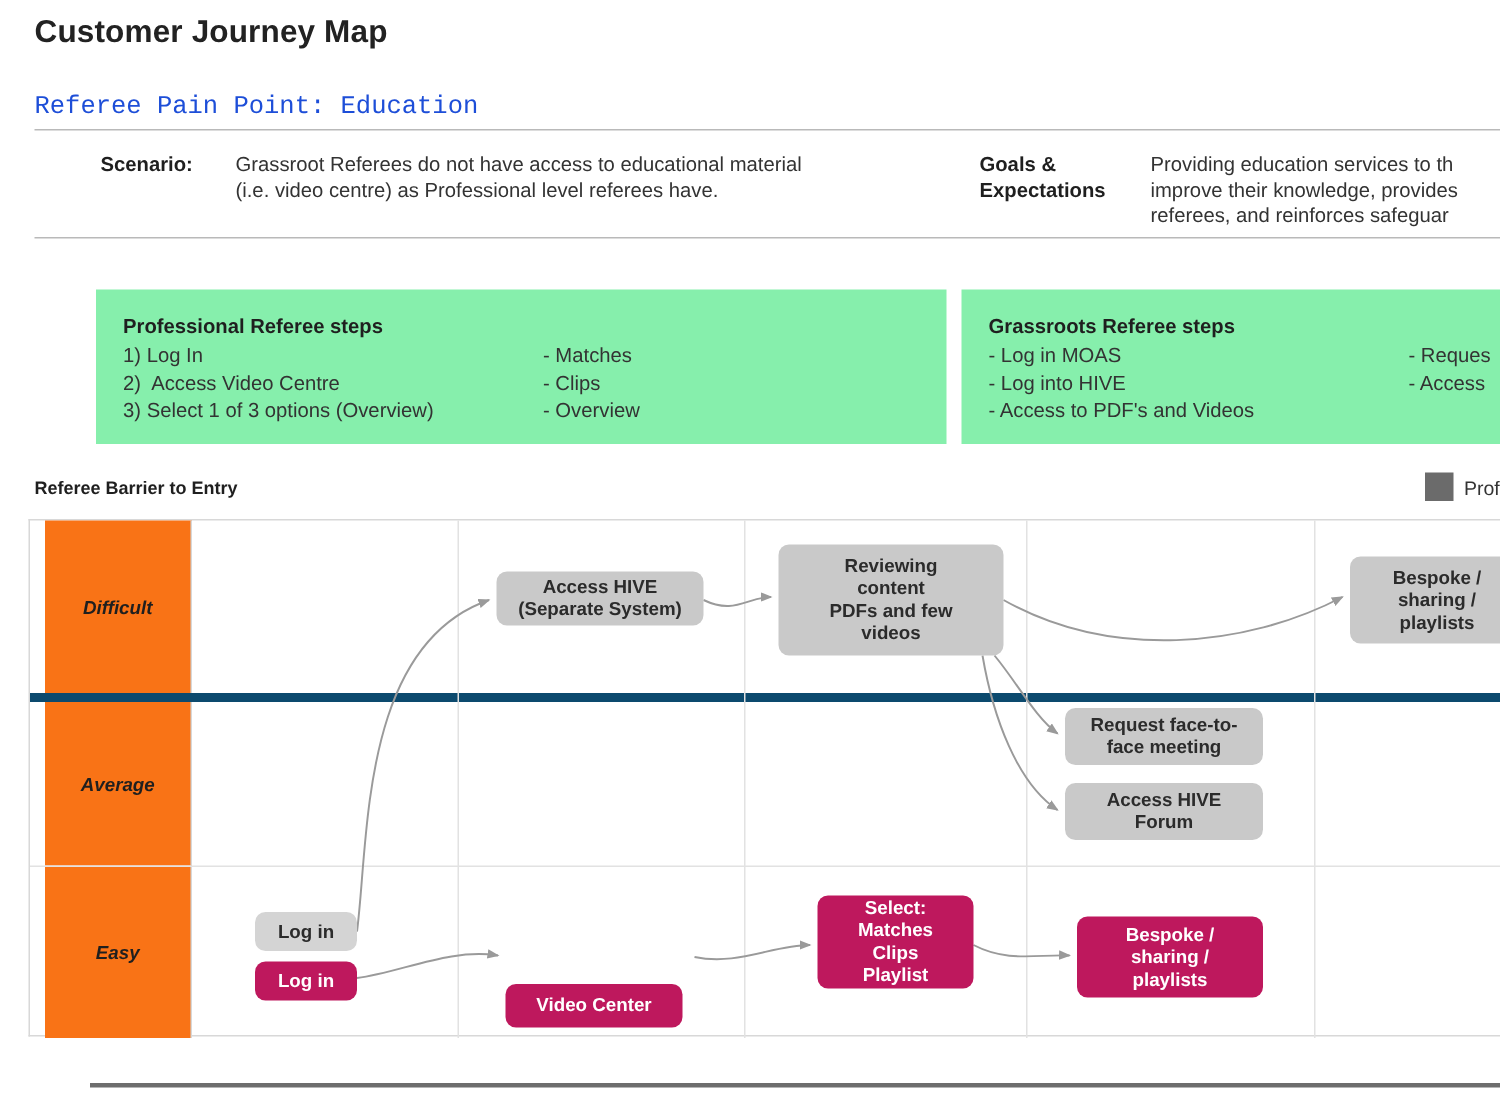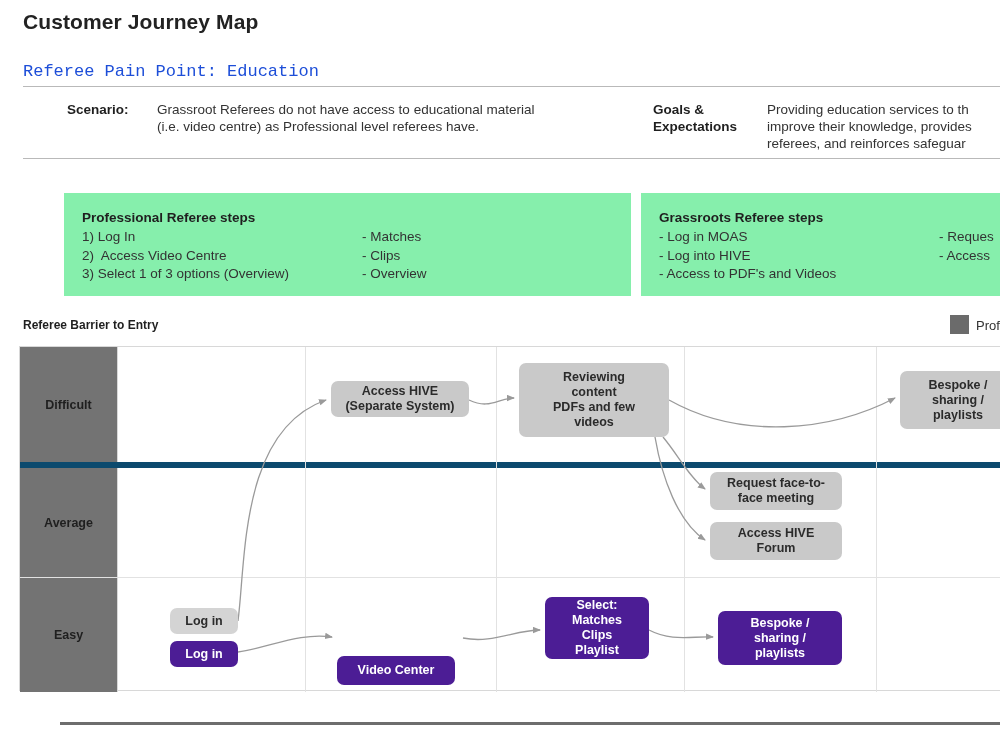--- a/index.html
+++ b/index.html
@@ -150,30 +150,31 @@
     width: 100%;
     height: 115px;
     box-sizing: border-box;
   }
   #row-difficult { top: 0px;   }
   #row-average   { top: 115px; border-top: 6px solid #0c4a6e; }
   #row-easy      { top: 230px; border-top: 1px solid #e2e2e2; }
 
   .row-label-cell {
     position: absolute;
-    left: 0;
+    left: 10px;
     top: 0;
     width: 98px;
     height: 100%;
-    background: #737373;
+    background: #f97316;
     border-right: 1px solid #d8d8d8;
     box-sizing: border-box;
     display: flex;
     align-items: center;
     justify-content: center;
+    font-style: italic;
   }
   .row-label-cell span {
     font-size: 12.5px;
     font-weight: bold;
     color: #1f1f1f;
   }
 
   .vline {
     position: absolute;
     top: 0;
@@ -203,21 +204,21 @@
   }
   .node.light {
     background: #c9c9c9;
     color: #2b2b2b;
   }
   .node.lighter {
     background: #d4d4d4;
     color: #2b2b2b;
   }
   .node.dark {
-    background: #4c1d95;
+    background: #be185d;
     color: #ffffff;
   }
 
   
   #node-access-hive        { left: 331px; top: 381px; width: 138px; height: 36px; }
   #node-reviewing          { left: 519px; top: 363px; width: 150px; height: 74px; }
   #node-bespoke-difficult  { left: 900px; top: 371px; width: 116px; height: 58px; }
   #node-request-meeting    { left: 710px; top: 472px; width: 132px; height: 38px; }
   #node-hive-forum         { left: 710px; top: 522px; width: 132px; height: 38px; }
   #node-login-light        { left: 170px; top: 608px; width:  68px; height: 26px; }

